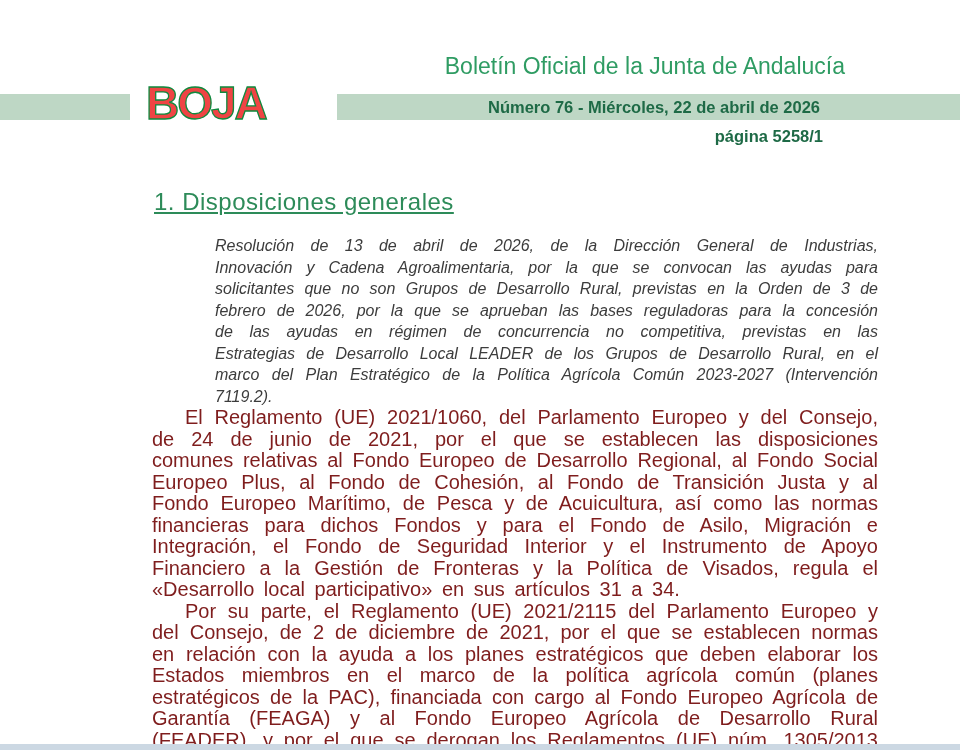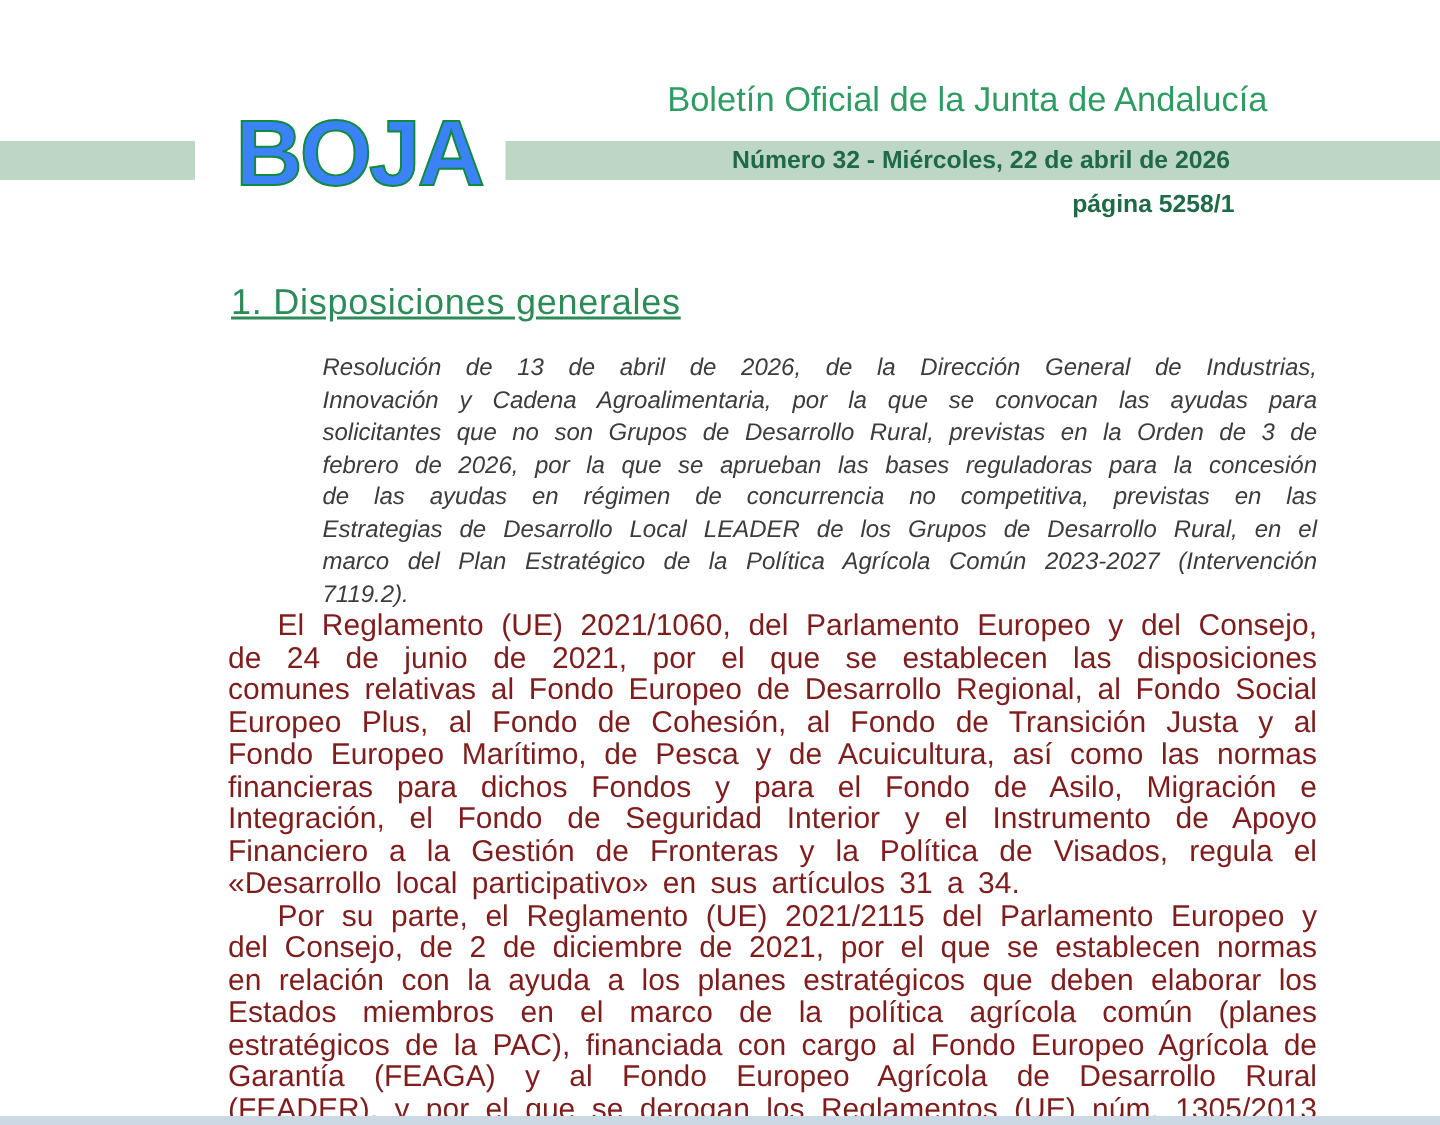--- a/index.html
+++ b/index.html
@@ -21,27 +21,27 @@
     position: absolute;
     top: 94px;
     height: 26px;
     background: #bed7c5;
   }
   .band-left  { left: 0; width: 130px; }
   .band-right { left: 337px; right: 0; }
 
   .masthead {
     position: absolute;
-    left: 157px;
+    left: 146px;
     top: 72px;
-    font-size: 62px;
+    font-size: 46px;
     line-height: 62px;
     font-weight: bold;
     letter-spacing: -2px;
-    color: #3b82f6;
+    color: #ef4444;
     -webkit-text-stroke: 1.3px #0f8a3e;
   }
   .hdr-title {
     position: absolute;
     right: 115px;
     top: 52px;
     font-size: 23px;
     line-height: 28px;
     color: #2f9c63;
   }
@@ -123,21 +123,21 @@
 
 <div class="page">
 
   <div class="band band-left"></div>
   <div class="band band-right"></div>
 
   <div class="masthead">BOJA</div>
 
   <div class="hdr-title">Boletín Oficial de la Junta de Andalucía</div>
 
-  <div class="hdr-issue">Número 32 - Miércoles, 22 de abril de 2026</div>
+  <div class="hdr-issue">Número 76 - Miércoles, 22 de abril de 2026</div>
 
   <div class="hdr-page">página 5258/1</div>
 
   <div class="content">
 
     <h1 class="section-heading">1. Disposiciones generales</h1>
 
 
     <div class="abstract">Resolución de 13 de abril de 2026, de la Dirección General de Industrias, Innovación y Cadena Agroalimentaria, por la que se convocan las ayudas para solicitantes que no son Grupos de Desarrollo Rural, previstas en la Orden de 3 de febrero de 2026, por la que se aprueban las bases reguladoras para la concesión de las ayudas en régimen de concurrencia no competitiva, previstas en las Estrategias de Desarrollo Local LEADER de los Grupos de Desarrollo Rural, en el marco del Plan Estratégico de la Política Agrícola Común 2023-2027 (Intervención 7119.2).</div>
 

